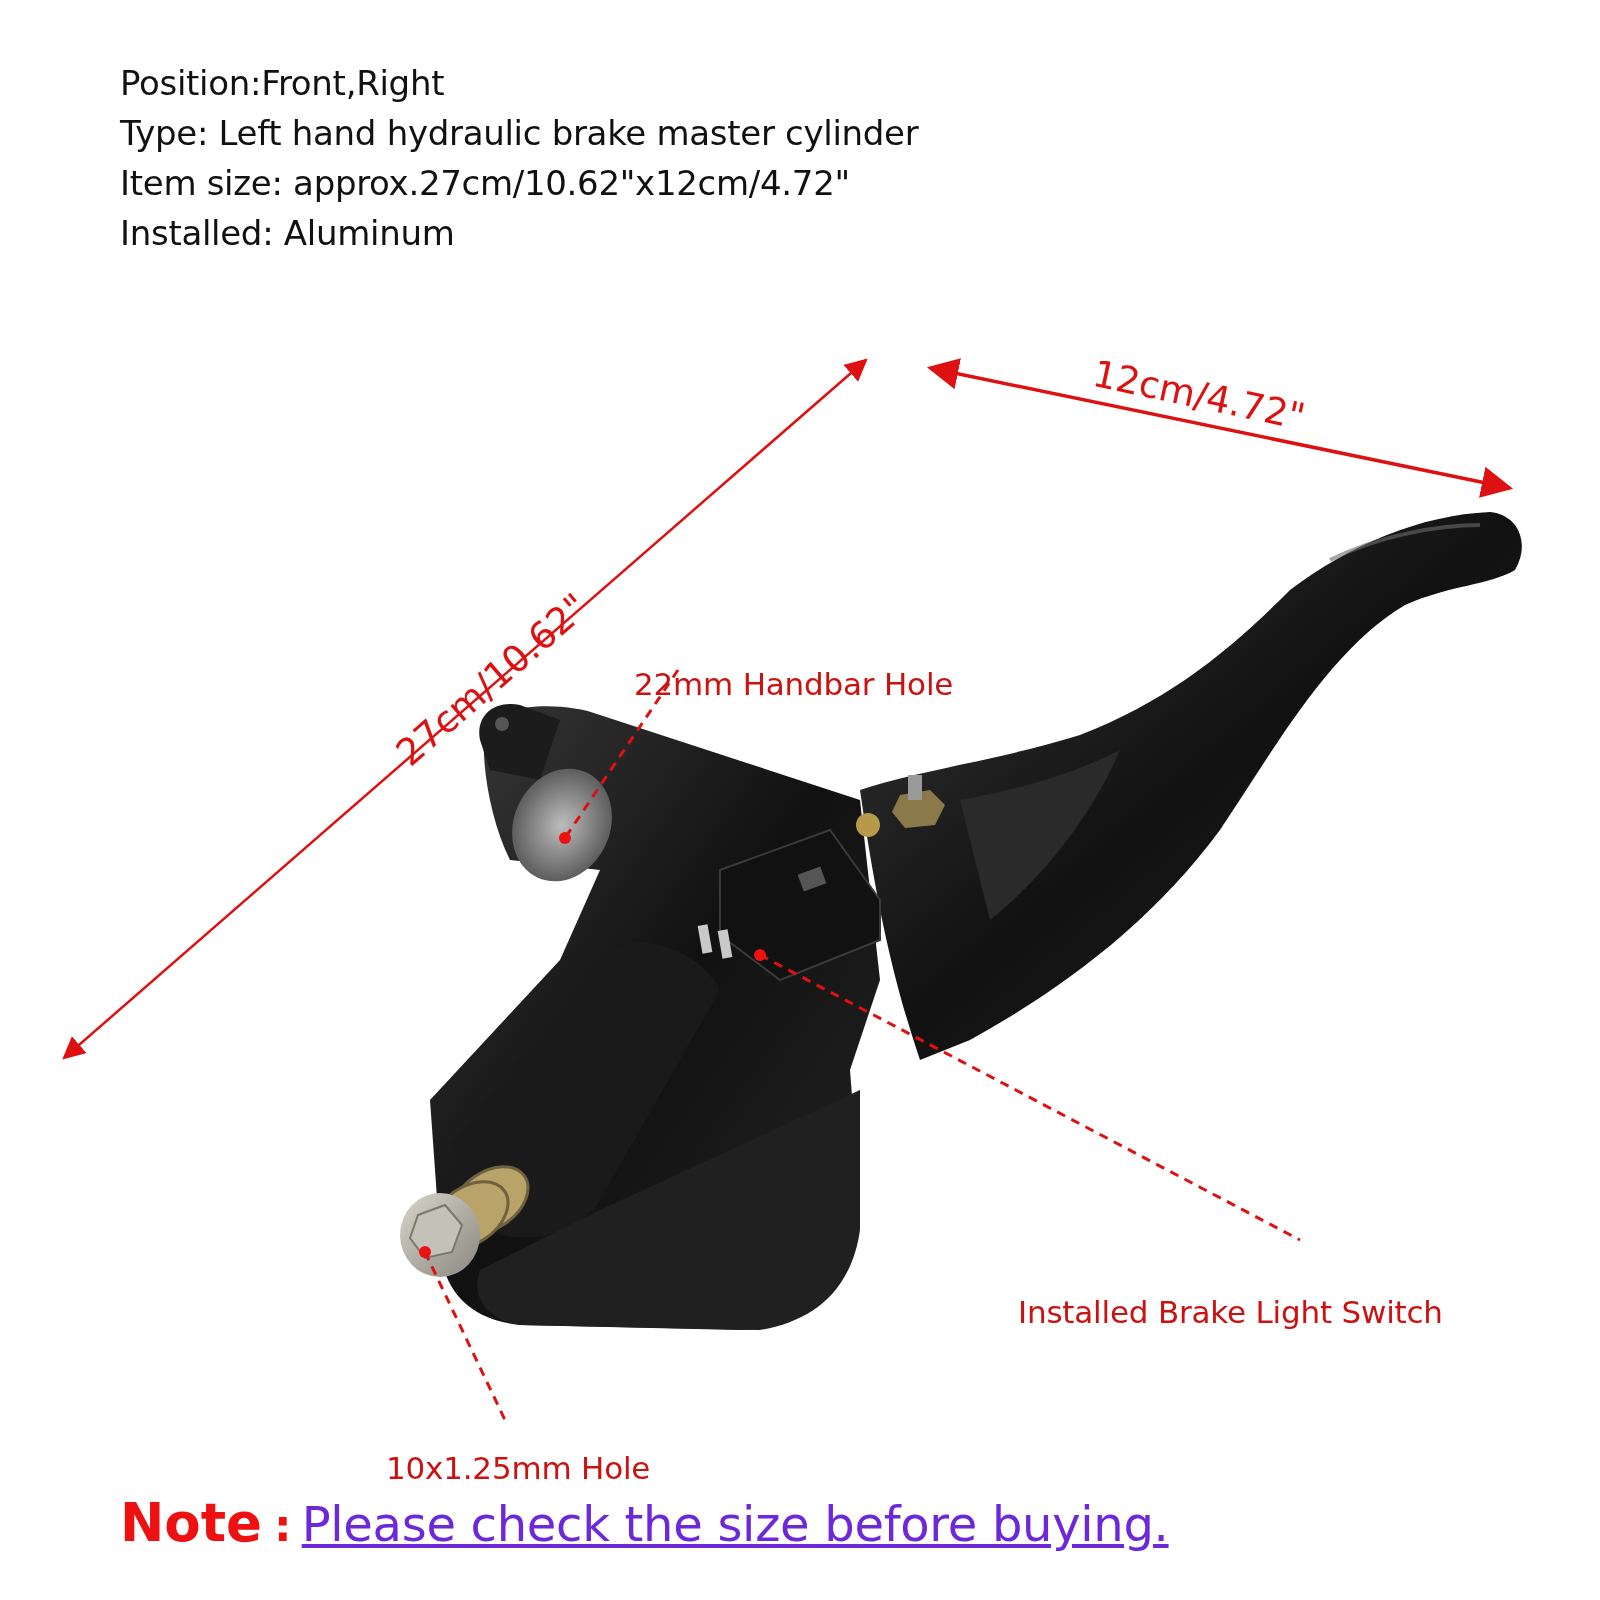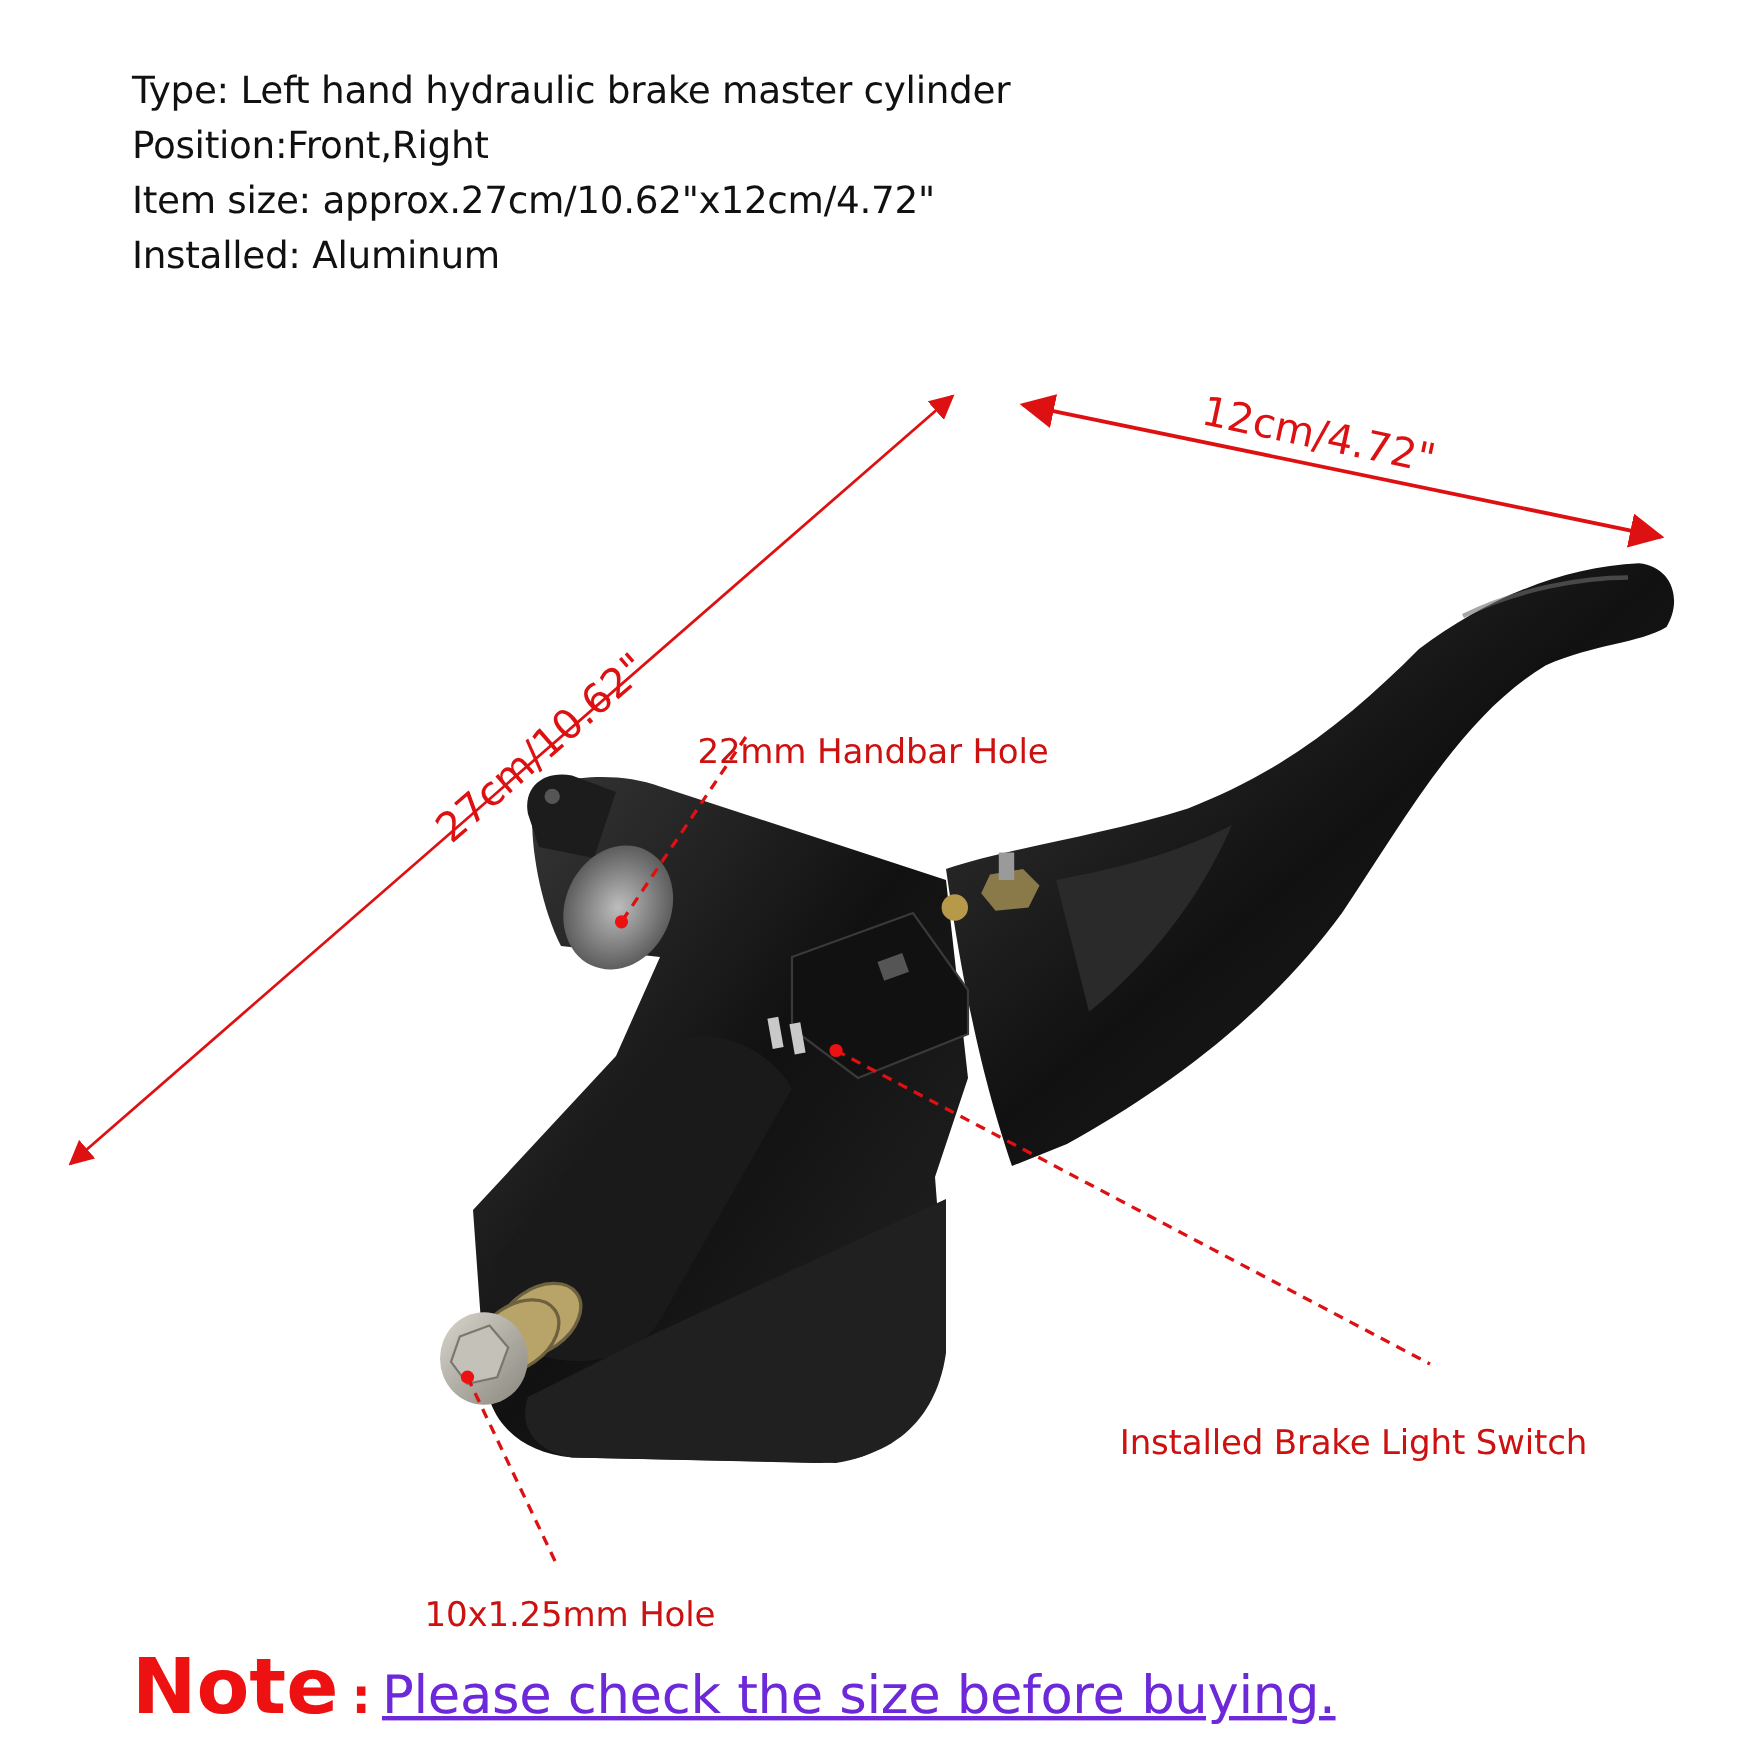--- a/index.html
+++ b/index.html
@@ -3,30 +3,30 @@
 <meta charset="utf-8">
 <style>
   html, body { margin: 0; padding: 0; background: #ffffff; }
   body { width: 1600px; height: 1600px; position: relative; overflow: hidden; font-family: "DejaVu Sans", sans-serif; }
   .specs { position: absolute; left: 120px; top: 58px; margin: 0; padding: 0; list-style: none; }
   .specs li { font-size: 34px; line-height: 50px; color: #111111; letter-spacing: -0.3px; white-space: nowrap; }
   .product { position: absolute; left: 0; top: 0; width: 1600px; height: 1600px; }
   .label { position: absolute; color: #cc1111; font-size: 31px; white-space: nowrap; letter-spacing: -0.2px; margin-top: 34px; }
   .dim { position: absolute; color: #dd1111; font-size: 36px; white-space: nowrap; transform-origin: left top; }
   .note { position: absolute; left: 120px; top: 1492px; white-space: nowrap; }
-  .note .n-key { color: #ee1111; font-size: 70px; font-weight: bold; vertical-align: baseline; }
+  .note .n-key { color: #ee1111; font-size: 53px; font-weight: bold; vertical-align: baseline; }
   .note .n-sep { color: #ee1111; font-size: 44px; font-weight: bold; margin: 0 10px 0 12px; }
   .note .n-text { color: #6d28d9; font-size: 48px; letter-spacing: -0.3px; text-decoration: underline; }
 </style>
 </head>
 <body>
 
 <ul class="specs">
+  <li>Position:Front,Right</li>
   <li>Type: Left hand hydraulic brake master cylinder</li>
-  <li>Position:Front,Right</li>
   <li>Item size: approx.27cm/10.62"x12cm/4.72"</li>
   <li>Installed: Aluminum</li>
 </ul>
 
 <svg class="product" viewBox="0 0 1600 1600" xmlns="http://www.w3.org/2000/svg">
   <defs>
     <marker id="arrow" viewBox="0 0 10 10" refX="9" refY="5" markerWidth="9" markerHeight="9" orient="auto-start-reverse">
       <path d="M0,0 L10,5 L0,10 z" fill="#dd1111"></path>
     </marker>
     <linearGradient id="gloss" x1="0" y1="0" x2="1" y2="1">

